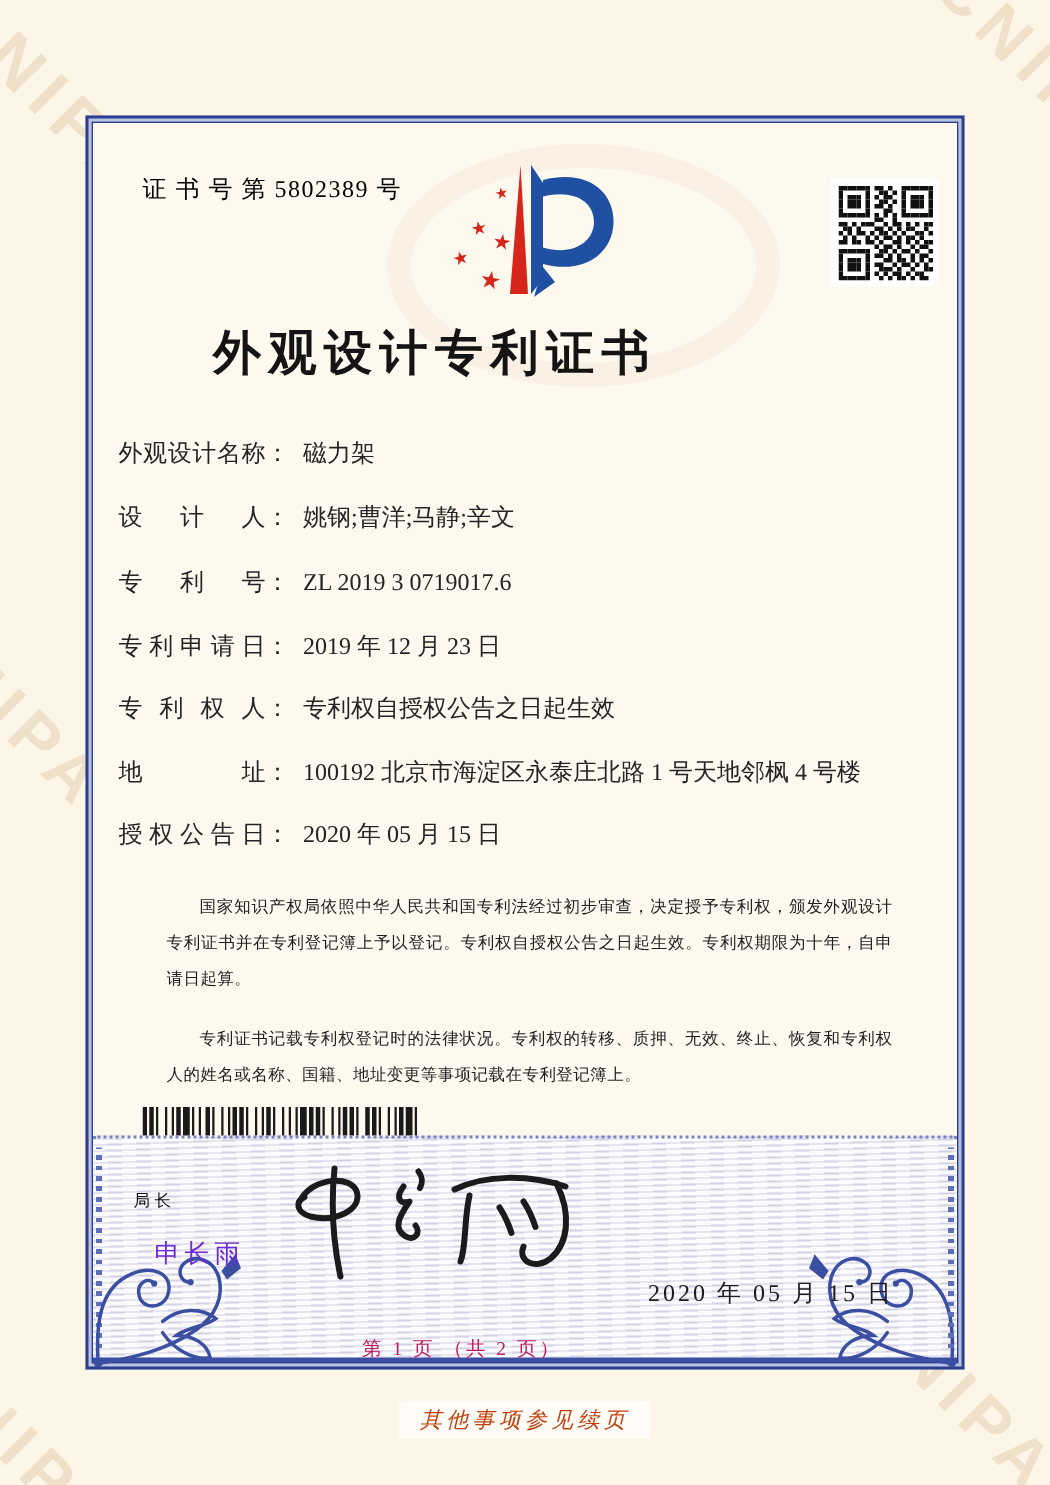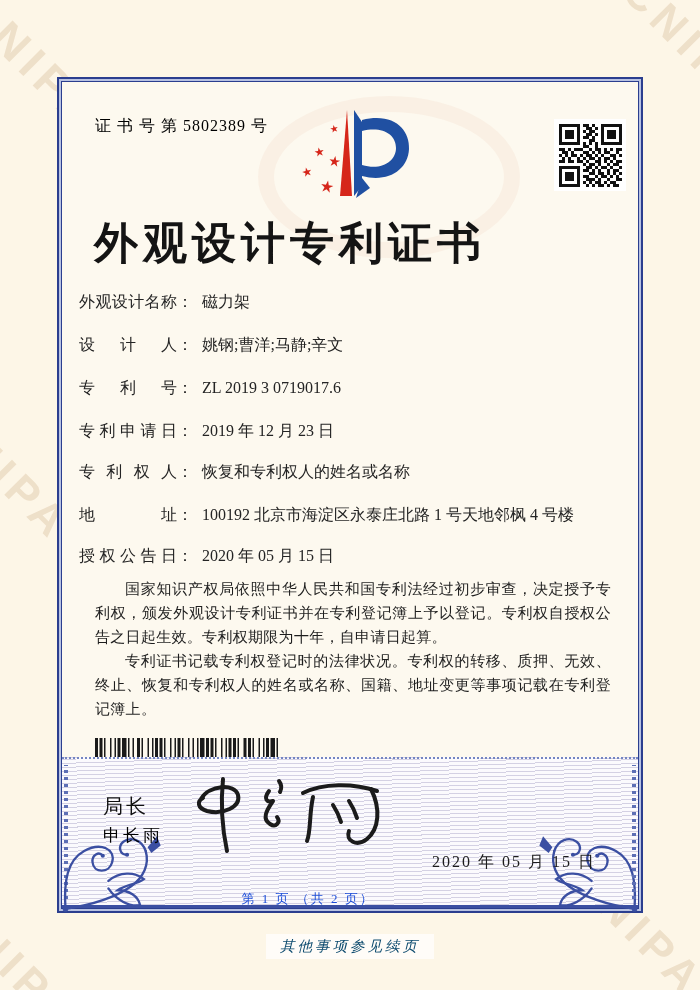--- a/index.html
+++ b/index.html
@@ -13,50 +13,50 @@
   .frame{position:absolute;left:57px;top:77px;width:586px;height:836px;
          border:2px solid #2b3e8f;background:#b8c2e2;padding:2px;box-sizing:border-box;}
   .frame-inner{width:100%;height:100%;border:1px solid #2b3e8f;background:#fdf9ef;box-sizing:border-box;}
   .rosette{position:absolute;left:258px;top:96px;width:230px;height:130px;border-radius:50%;
            border:16px solid rgba(226,162,140,0.10);}
   .cert-no{position:absolute;left:95px;top:116px;font-size:16px;letter-spacing:1px;color:#000000;}
   .logo{position:absolute;left:296px;top:106px;width:136px;height:102px;}
   .qr{position:absolute;left:554px;top:119px;width:72px;height:72px;background:#fff;
       display:flex;align-items:center;justify-content:center;}
   .title{position:absolute;left:0;top:214px;width:580px;text-align:center;
-         font-size:44px;font-weight:700;letter-spacing:5px;color:#141414;}
+         font-size:32px;font-weight:700;letter-spacing:5px;color:#141414;}
   .field-row{position:absolute;left:79px;font-size:16px;color:#242424;}
   .flabel{display:inline-block;width:98px;text-align:justify;text-align-last:justify;vertical-align:bottom;}
   .fvalue{margin-left:9px;}
   .grant2{position:absolute;left:360px;top:0;}
   .paras{position:absolute;left:95px;top:577px;width:516px;}
-  .paras p{margin:0;text-indent:2em;font-size:15px;line-height:24px;
+  .paras p{margin:16px;text-indent:2em;font-size:11px;line-height:24px;
            text-align:justify;color:#1e1e1e;letter-spacing:0.3px;}
   .barcode{position:absolute;left:95px;top:738px;width:186px;height:23px;}
   
   .sig-panel{position:absolute;left:62px;top:757px;width:576px;height:151px;box-sizing:border-box;
       background:#fbfafd;
       background-image:repeating-linear-gradient(178deg,rgba(152,147,188,0.40) 0 1px,rgba(255,255,255,0) 1px 4px);
       border-top:2px dotted #7485c2;border-bottom:3px solid #3b4fa2;}
   .sig-panel::before,.sig-panel::after{content:"";position:absolute;top:6px;bottom:6px;width:4px;
       background:repeating-linear-gradient(0deg,#5d6fb5 0 3px,rgba(0,0,0,0) 3px 7px);}
   .sig-panel::before{left:2px;} .sig-panel::after{right:2px;}
   .flourish{position:absolute;bottom:-8px;width:112px;height:122px;}
   .fl-l{left:-4px;} .fl-r{right:-4px;transform:scaleX(-1);}
-  .sig-title{position:absolute;left:103px;top:793px;font-size:20px;letter-spacing:3px;
+  .sig-title{position:absolute;left:89px;top:793px;font-size:11px;letter-spacing:3px;
              font-family:"Liberation Sans",sans-serif;color:#101010;}
   .sig-name{position:absolute;left:103px;top:824px;font-size:17px;letter-spacing:3px;
-            font-family:"Liberation Sans",sans-serif;color:#000000;text-align:center;}
+            font-family:"Liberation Sans",sans-serif;color:#6d28d9;text-align:center;}
   .sig-script{position:absolute;left:183px;top:770px;width:220px;height:90px;}
   .sig-date{position:absolute;left:432px;top:852px;font-size:16px;letter-spacing:2px;color:#1c1c1c;}
   .page-info{position:absolute;left:0;top:890px;width:616px;text-align:center;
-             font-size:13px;letter-spacing:2px;color:#1d4ed8;}
+             font-size:13px;letter-spacing:2px;color:#be185d;}
   .foot-note-wrap{position:absolute;left:0;top:934px;width:700px;text-align:center;}
   .foot-note{display:inline-block;background:rgba(255,255,255,0.7);padding:3px 14px;
-             font-size:14.5px;letter-spacing:3px;color:#0c4a6e;font-style:italic;}
+             font-size:14.5px;letter-spacing:3px;color:#c2410c;font-style:italic;}
   .qr svg rect{fill:#111;}
   .barcode svg rect{fill:#1a1a1a;}
 </style>
 </head>
 <body>
 
 <div class="page">
 
   <div class="wm" style="left:-10px;top:-18px;font-size:46px;">CNIPA</div>
   <div class="wm" style="left:648px;top:-34px;">CNIPA</div>
@@ -339,21 +339,21 @@
   <div class="field-row" style="top:335px;">
     <span class="flabel">设计人</span><span>：</span><span class="fvalue">姚钢;曹洋;马静;辛文</span>
   </div>
   <div class="field-row" style="top:378px;">
     <span class="flabel">专利号</span><span>：</span><span class="fvalue">ZL 2019 3 0719017.6</span>
   </div>
   <div class="field-row" style="top:421px;">
     <span class="flabel">专利申请日</span><span>：</span><span class="fvalue">2019 年 12 月 23 日</span>
   </div>
   <div class="field-row" style="top:462px;">
-    <span class="flabel">专利权人</span><span>：</span><span class="fvalue">恢复和专利权人的姓名或名称</span>
+    <span class="flabel">专利权人</span><span>：</span><span class="fvalue">专利权自授权公告之日起生效</span>
   </div>
   <div class="field-row" style="top:505px;">
     <span class="flabel">地址</span><span>：</span><span class="fvalue">100192 北京市海淀区永泰庄北路 1 号天地邻枫 4 号楼</span>
   </div>
   <div class="field-row" style="top:546px;width:516px;">
     <span class="flabel">授权公告日</span><span>：</span><span class="fvalue">2020 年 05 月 15 日</span>
   </div>
 
   <div class="paras">
     <p>国家知识产权局依照中华人民共和国专利法经过初步审查，决定授予专利权，颁发外观设计专利证书并在专利登记簿上予以登记。专利权自授权公告之日起生效。专利权期限为十年，自申请日起算。</p>

